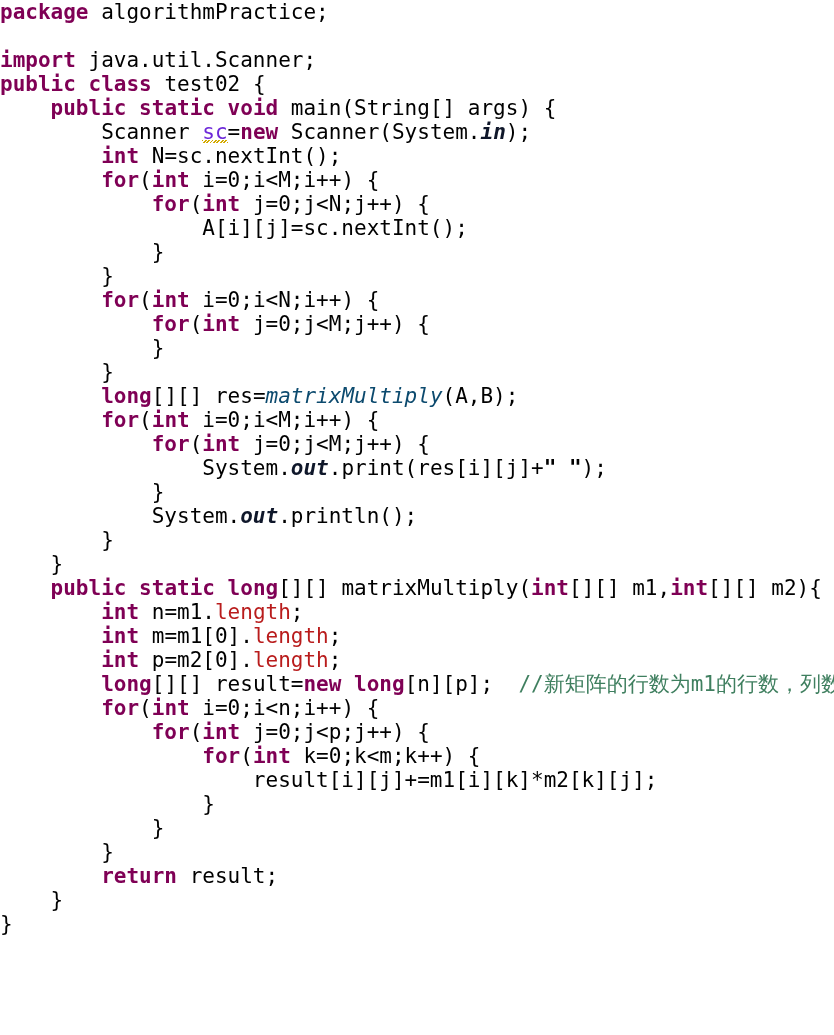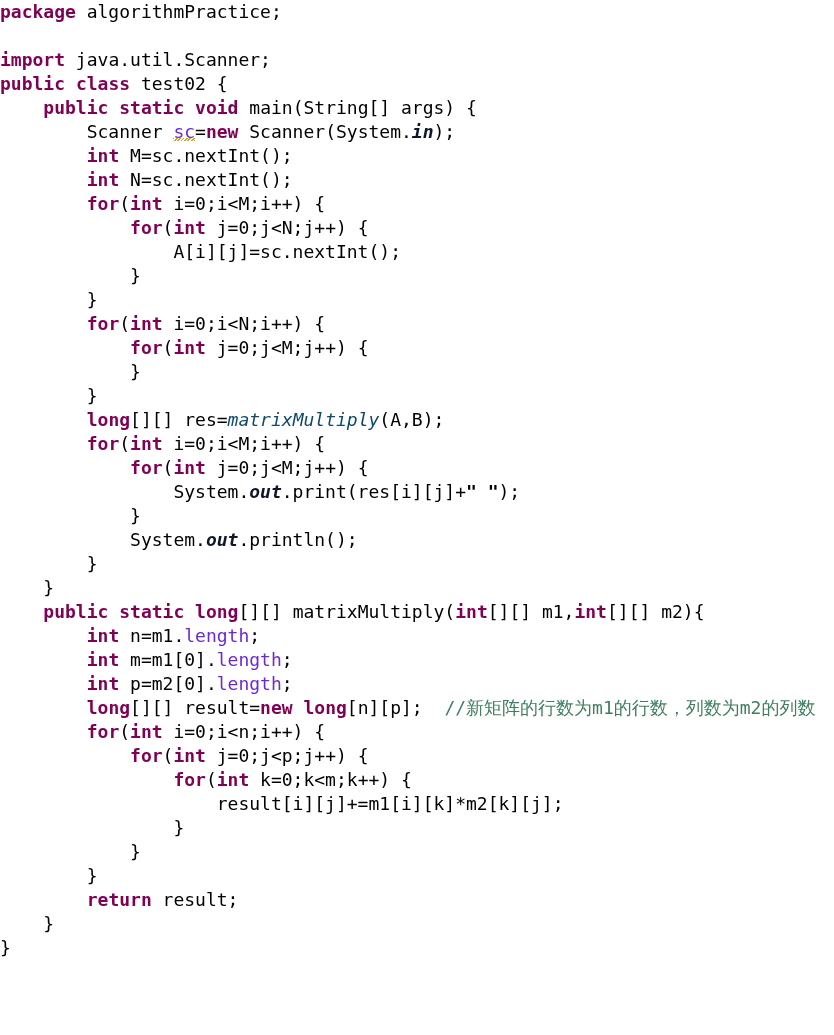--- a/index.html
+++ b/index.html
@@ -18,31 +18,31 @@
     width: 834px;
     height: 1035px;
     background: #ffffff;
     padding: 0;
     box-sizing: border-box;
   }
   .code-line {
     height: 24px;
     line-height: 24px;
     white-space: pre;
-    font-size: 18px;
+    font-size: 21px;
     font-family: "DejaVu Sans Mono", "Liberation Mono", monospace;
     letter-spacing: 0px;
     color: #000000;
     padding-left: 0px;
   }
   .tok { white-space: pre; }
   
   .kw      { color: #7f0055; font-weight: bold; }
   .plain   { color: #000000; }
-  .field   { color: #6d28d9; }
+  .field   { color: #b91c1c; }
   .sfield  { color: #0f172a; font-weight: bold; font-style: italic; }
   .smeth   { color: #0c4a6e; font-style: italic; }
   .strq    { color: #000000; font-weight: bold; }
   .cmt     { color: #3f7f5f; }
   .cmt-cjk { color: #3f7f5f; font-family: "DejaVu Sans", "Liberation Sans", sans-serif; margin-top: 48px; }
   .warnvar {
     color: #6d28d9;
     background-image: none;
     position: relative;
     text-decoration: none;
@@ -65,21 +65,20 @@
 <body>
 
 <div id="code-view">
   <div id="code-lines">
       <div class="code-line"><span class="tok kw">package</span><span class="tok plain"> algorithmPractice;</span></div>
       <div class="code-line">&nbsp;</div>
       <div class="code-line"><span class="tok kw">import</span><span class="tok plain"> java.util.Scanner;</span></div>
       <div class="code-line"><span class="tok kw">public</span><span class="tok plain"> </span><span class="tok kw">class</span><span class="tok plain"> test02 {</span></div>
       <div class="code-line"><span class="tok plain">    </span><span class="tok kw">public</span><span class="tok plain"> </span><span class="tok kw">static</span><span class="tok plain"> </span><span class="tok kw">void</span><span class="tok plain"> main(String[] args) {</span></div>
       <div class="code-line"><span class="tok plain">        Scanner </span><span class="tok warnvar">sc</span><span class="tok plain">=</span><span class="tok kw">new</span><span class="tok plain"> Scanner(System.</span><span class="tok sfield">in</span><span class="tok plain">);</span></div>
-      <div class="code-line"><span class="tok plain">        </span><span class="tok kw">int</span><span class="tok plain"> M=sc.nextInt();</span></div>
       <div class="code-line"><span class="tok plain">        </span><span class="tok kw">int</span><span class="tok plain"> N=sc.nextInt();</span></div>
       <div class="code-line"><span class="tok plain">        </span><span class="tok kw">for</span><span class="tok plain">(</span><span class="tok kw">int</span><span class="tok plain"> i=0;i&lt;M;i++) {</span></div>
       <div class="code-line"><span class="tok plain">            </span><span class="tok kw">for</span><span class="tok plain">(</span><span class="tok kw">int</span><span class="tok plain"> j=0;j&lt;N;j++) {</span></div>
       <div class="code-line"><span class="tok plain">                A[i][j]=sc.nextInt();</span></div>
       <div class="code-line"><span class="tok plain">            }</span></div>
       <div class="code-line"><span class="tok plain">        }</span></div>
       <div class="code-line"><span class="tok plain">        </span><span class="tok kw">for</span><span class="tok plain">(</span><span class="tok kw">int</span><span class="tok plain"> i=0;i&lt;N;i++) {</span></div>
       <div class="code-line"><span class="tok plain">            </span><span class="tok kw">for</span><span class="tok plain">(</span><span class="tok kw">int</span><span class="tok plain"> j=0;j&lt;M;j++) {</span></div>
       <div class="code-line"><span class="tok plain">            }</span></div>
       <div class="code-line"><span class="tok plain">        }</span></div>

